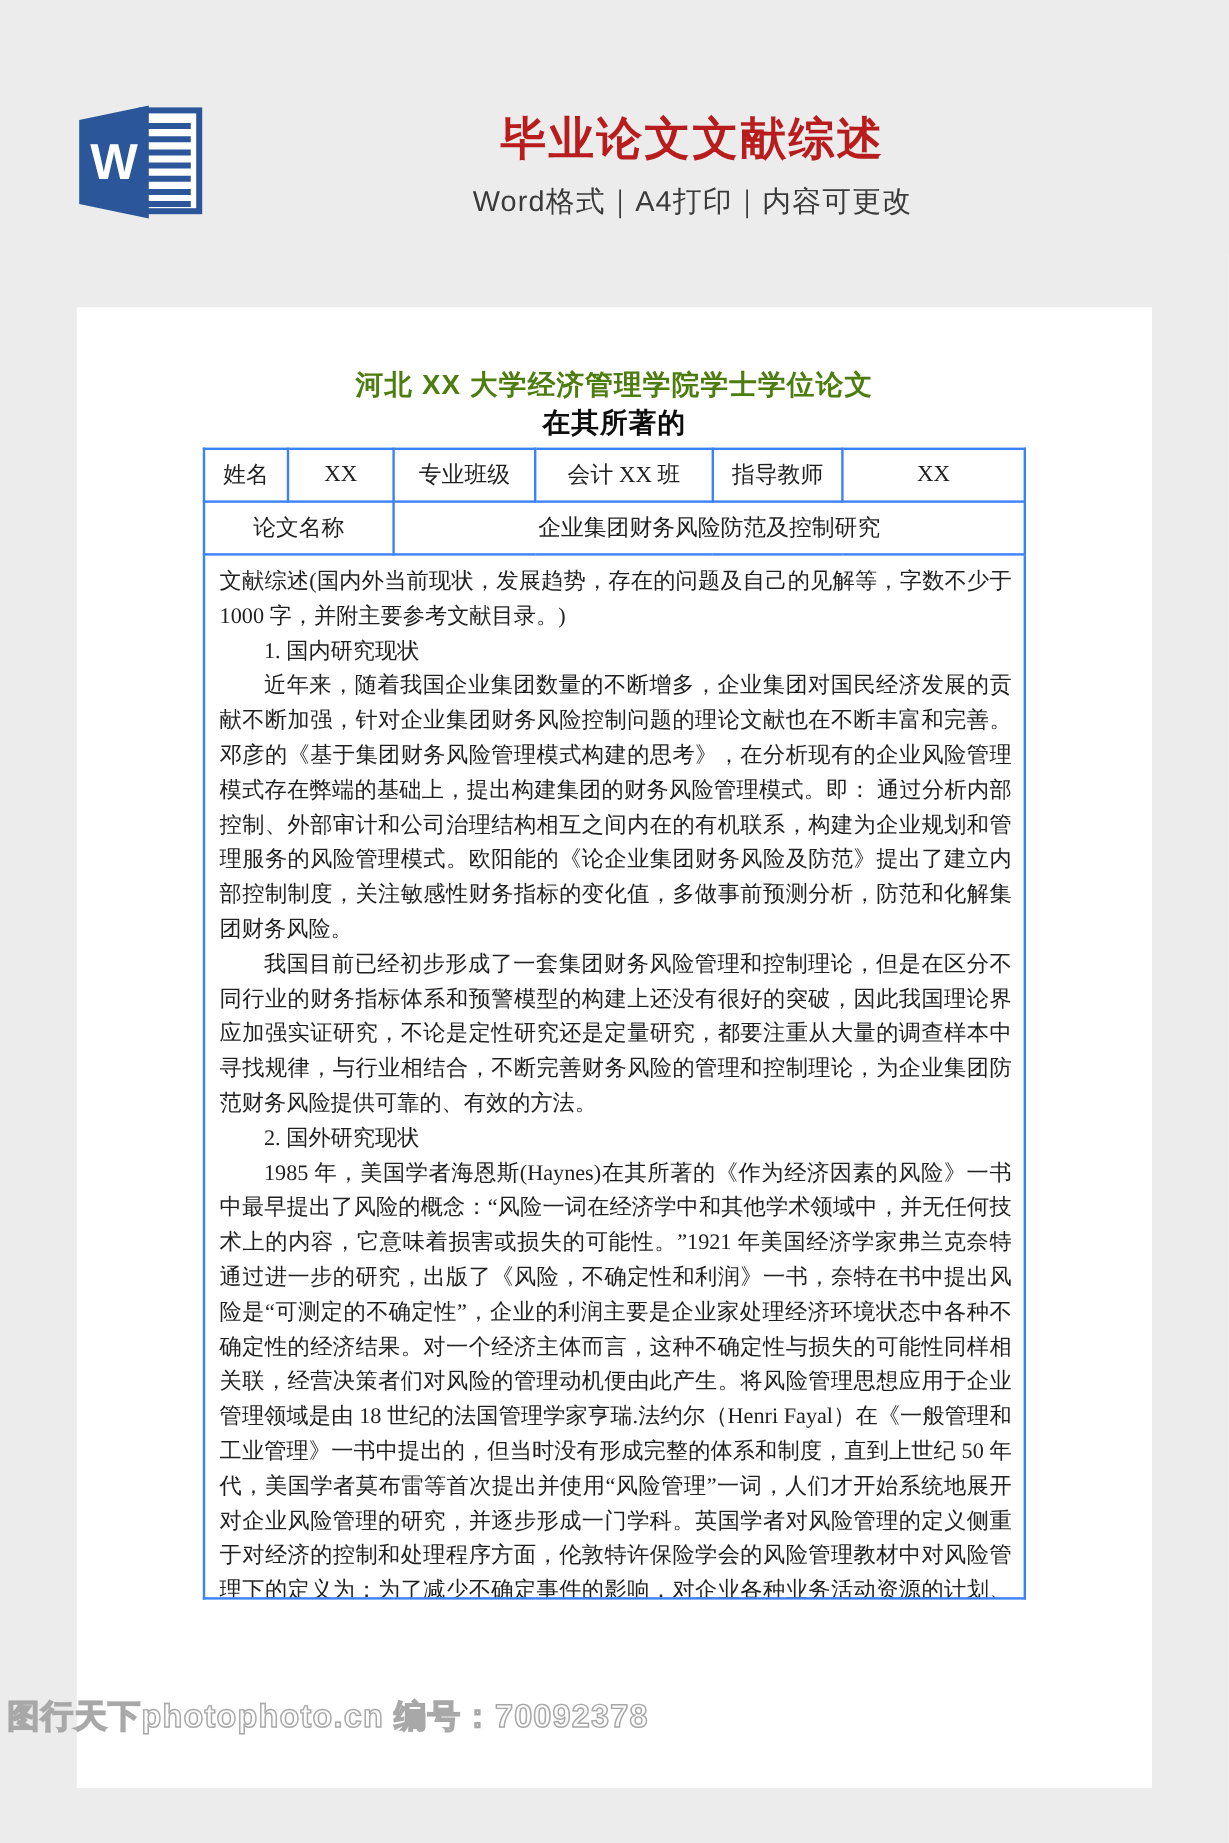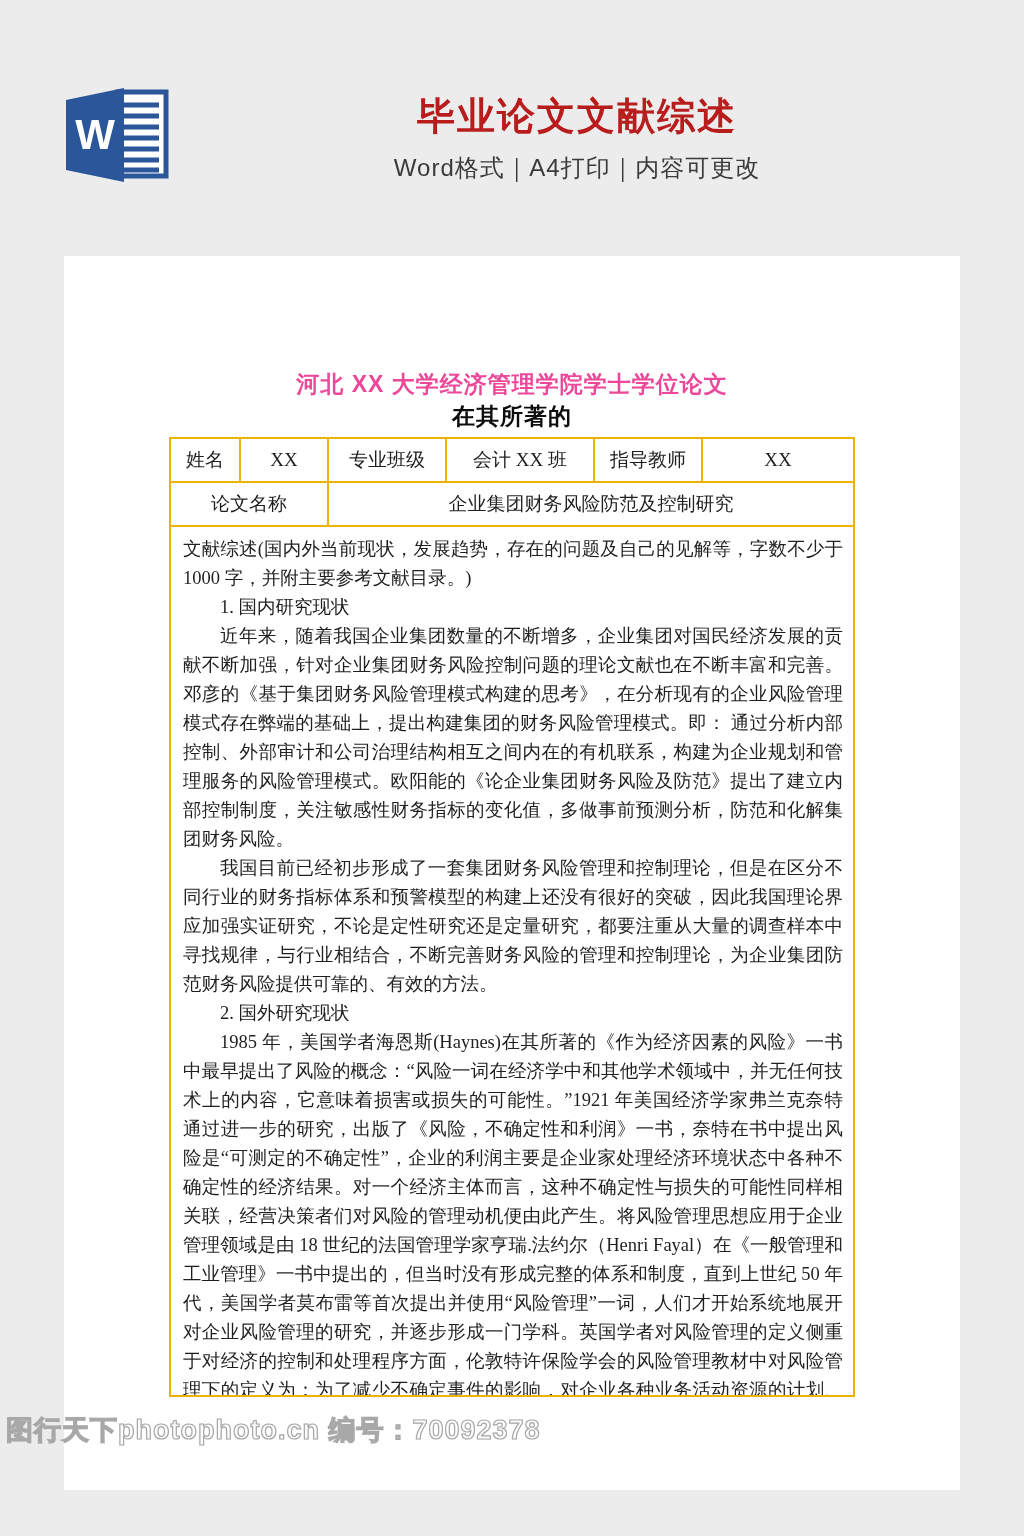--- a/index.html
+++ b/index.html
@@ -22,35 +22,35 @@
   .hdr-sub {
     margin-top:10px; font-size:24px; color:#3a3a3a; letter-spacing:1px;
   }
 
   
   .page {
     position:absolute; left:64px; top:256px; width:896px; height:1234px;
     background:#ffffff;
   }
   .doc-title {
-    margin-top:112px; text-align:center; font-weight:700; color:#ec4899;
+    margin-top:48px; text-align:center; font-weight:700; color:#4d7c0f;
     font-size:23px; line-height:32px; letter-spacing:1px;
     font-family:"Liberation Sans","DejaVu Sans",sans-serif;
   }
   .doc-title2 {
     text-align:center; font-weight:700; color:#0d0d0d;
     font-size:23px; line-height:32px; letter-spacing:1px;
   }
 
   table.info {
     margin:5px auto 0; width:684px; border-collapse:collapse; table-layout:fixed;
     font-family:"Liberation Serif","DejaVu Serif",serif;
   }
   table.info td {
-    border:2px solid #eab308; text-align:center; vertical-align:middle;
+    border:2px solid #3b82f6; text-align:center; vertical-align:middle;
     font-size:19px; color:#1f1f1f; height:44px;margin-left:16px;
   }
   table.info tr.r3 td {
     vertical-align:top; text-align:left; padding:0; height:870px;
   }
   .review-body {
     height:868px; overflow:hidden; padding:8px 10px 0 12px;
     font-size:18.5px; line-height:29px; color:#1f1f1f;
     text-align:justify;
   }

